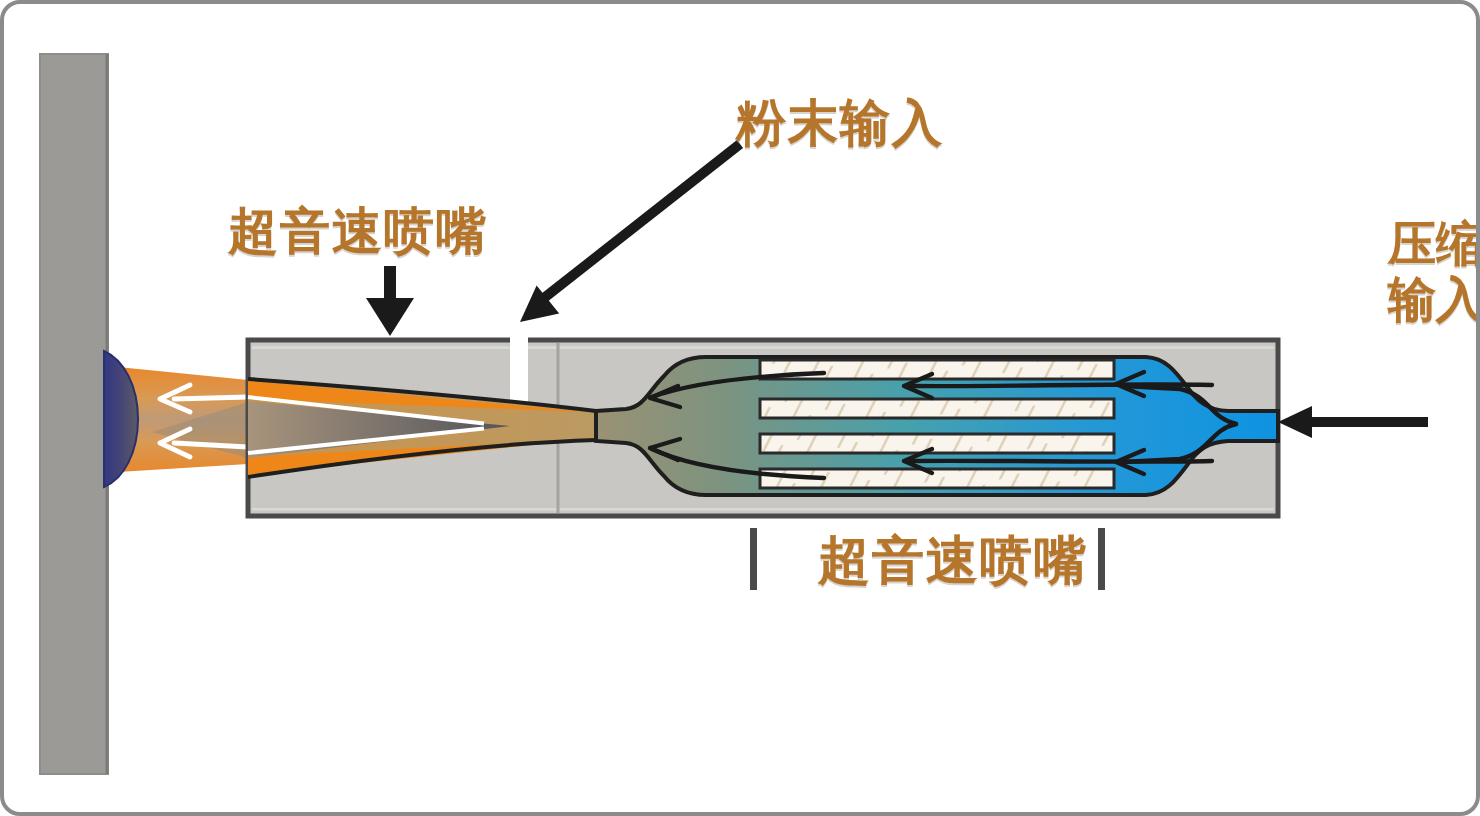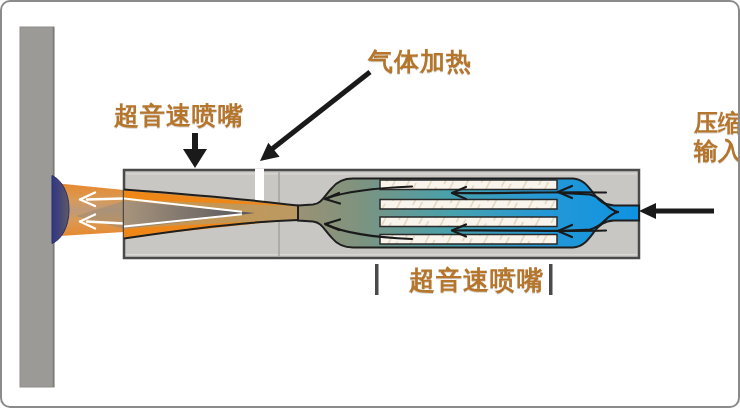--- a/index.html
+++ b/index.html
@@ -124,20 +124,20 @@
       <polygon points="258,159 266.3,140.7 277.6,154.7" fill="#1a1a1a"></polygon>
       <line x1="712" y1="209" x2="652" y2="209" stroke="#1a1a1a" stroke-width="5"></line>
       <polygon points="654,201 654,217 637,209" fill="#1a1a1a"></polygon>
     </g>
 
     <rect x="373" y="262" width="3.5" height="31" fill="#4a4a4a"></rect>
     <rect x="547" y="262" width="3.5" height="31" fill="#4a4a4a"></rect>
   </svg>
 
   <div class="lbl lbl-supersonic">超音速喷嘴</div>
-  <div class="lbl lbl-powder">气体加热</div>
+  <div class="lbl lbl-powder">粉末输入</div>
   <div class="lbl lbl-compressed">
     <div>压缩</div>
     <div>输入</div>
   </div>
   <div class="lbl lbl-heating">超音速喷嘴</div>
 
 </div>
 
 </body></html>

